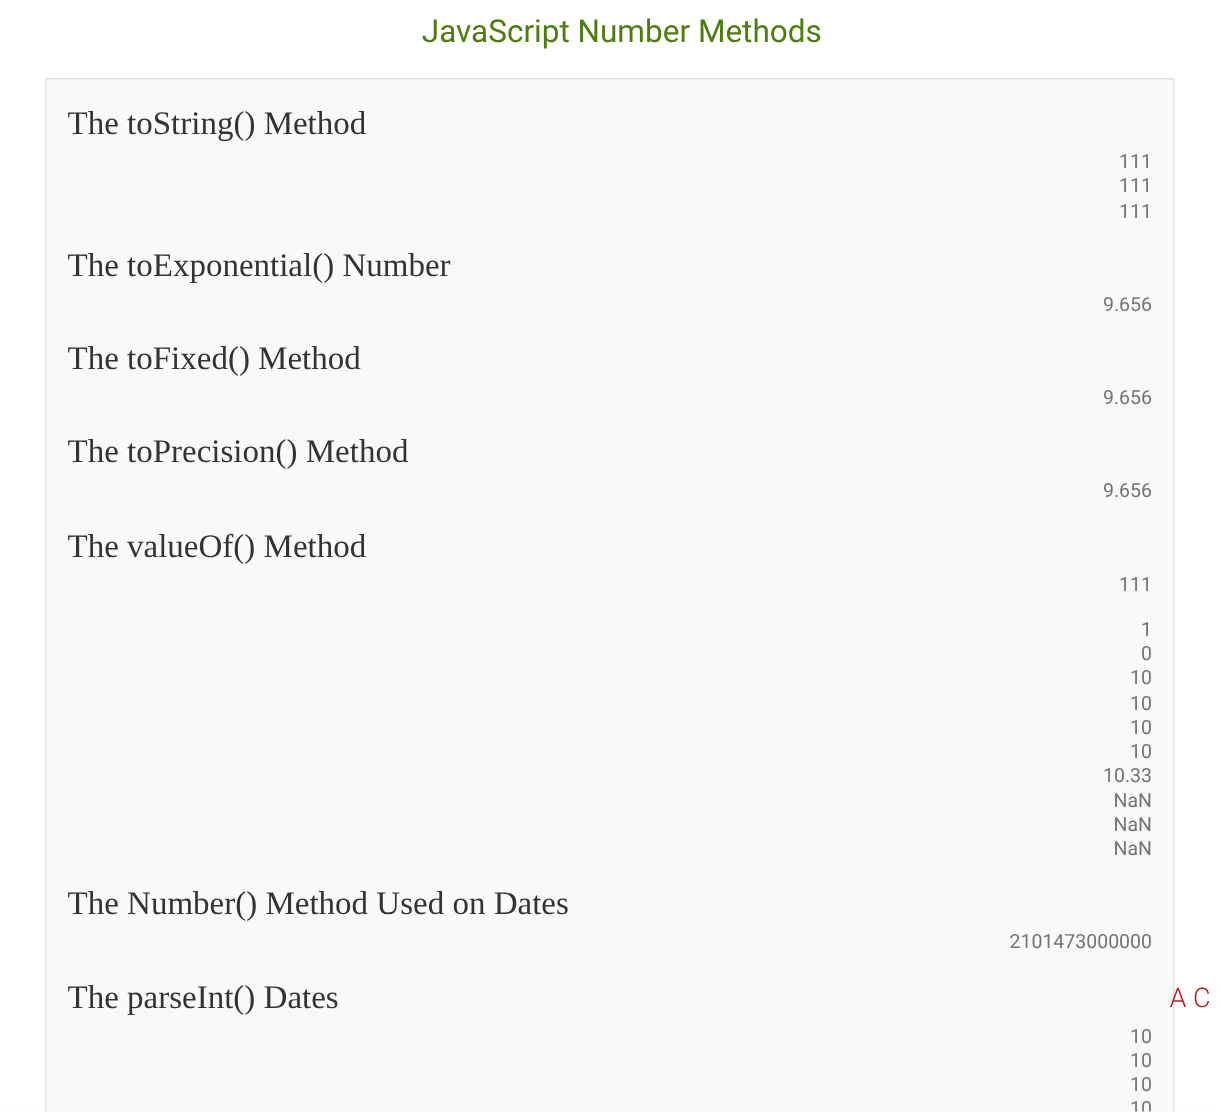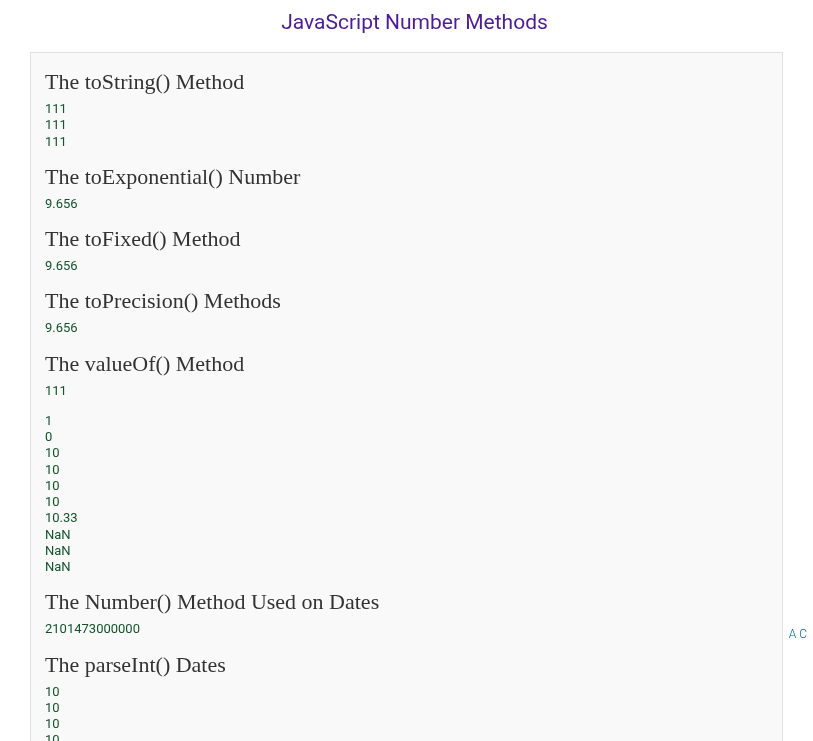--- a/index.html
+++ b/index.html
@@ -12,21 +12,21 @@
       background: #ffffff;
       width: 813px;
       height: 741px;
       overflow: hidden;
       color: #333;
     }
     .page-title {
       text-align: center;
       font-size: 21px;
       font-weight: 400;
-      color: #4c1d95;
+      color: #4d7c0f;
       padding: 10px 0 18px 16px;
     }
     .panel {
       margin: 0 30px;
       background: #f9f9f9;
       border: 1px solid #e1e1e1;
       padding: 16px 14px;
     }
     .section-heading {
       font-size: 22px;
@@ -35,30 +35,31 @@
       margin-top: 4px;
       margin-bottom: 6px;
       font-family: Liberation Serif, serif;
     }
     .section-heading:first-child {
       margin-top: 0;
     }
     .output {
       font-size: 13px;
       line-height: 1.25;
-      color: #14532d;
+      color: #737373;
       margin-bottom: 14px;
       white-space: pre-line;
+      text-align: right;
     }
     .faint {
       position: absolute;
       right: 6px;
-      top: 628px;
-      font-size: 12px;
-      color: #0369a1;
+      top: 656px;
+      font-size: 18px;
+      color: #b91c1c;
       font-weight: 300;
       line-height: 1.1;
     }
   </style>
 </head>
 <body>
 
 <div class="page-title">JavaScript Number Methods</div>
 
 <div class="panel">
@@ -67,21 +68,21 @@
   <div class="output">111
 111
 111</div>
 
   <div class="section-heading">The toExponential() Number</div>
   <div class="output">9.656</div>
 
   <div class="section-heading">The toFixed() Method</div>
   <div class="output">9.656</div>
 
-  <div class="section-heading">The toPrecision() Methods</div>
+  <div class="section-heading">The toPrecision() Method</div>
   <div class="output">9.656</div>
 
   <div class="section-heading">The valueOf() Method</div>
   <div class="output">111</div>
 
   <div class="output">1
 0
 10
 10
 10

